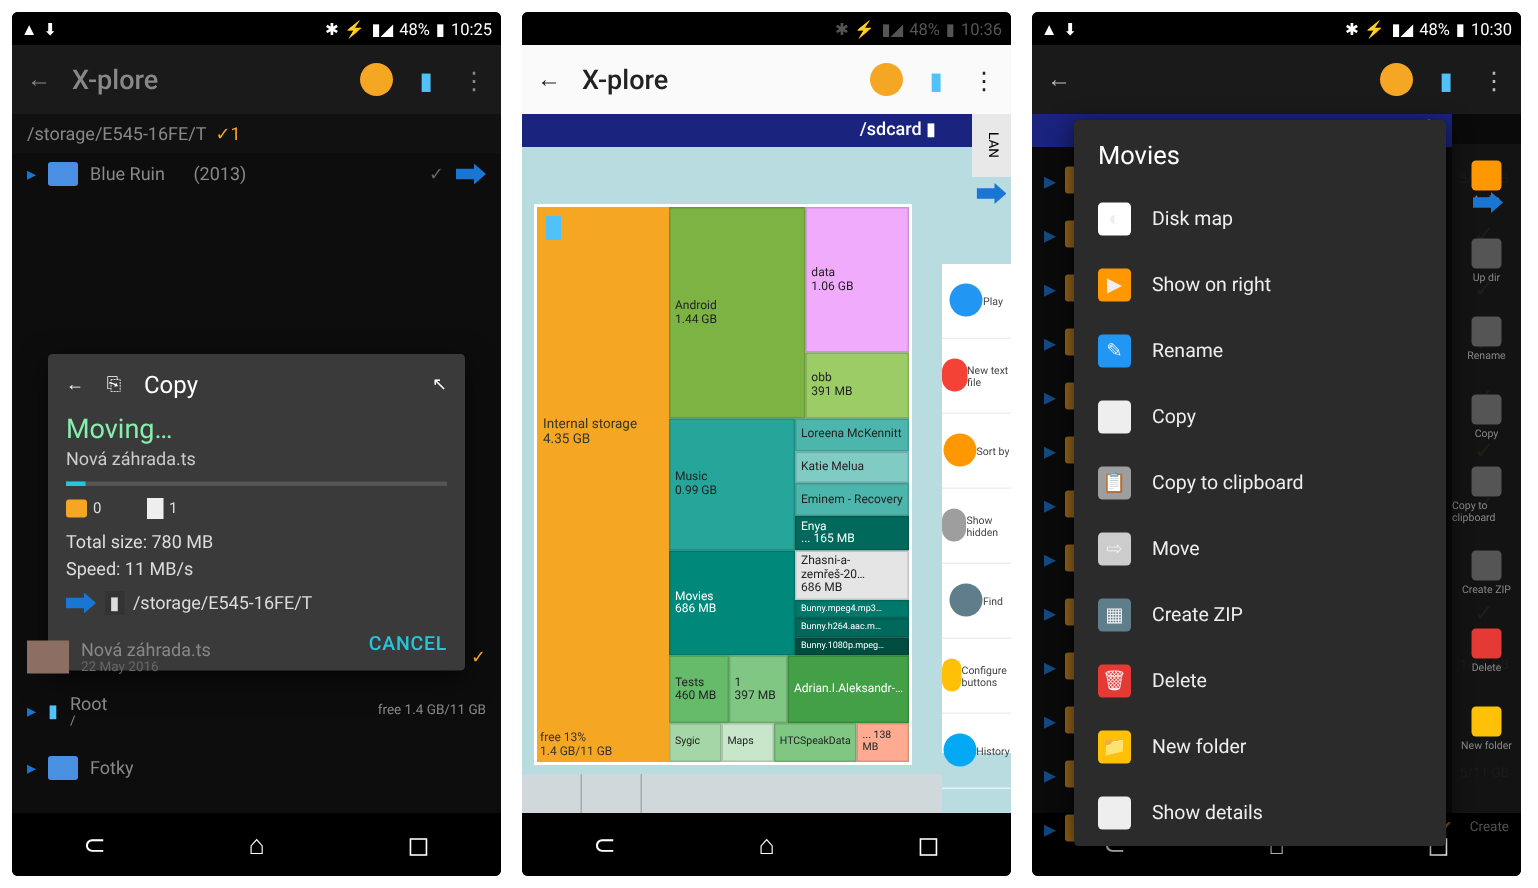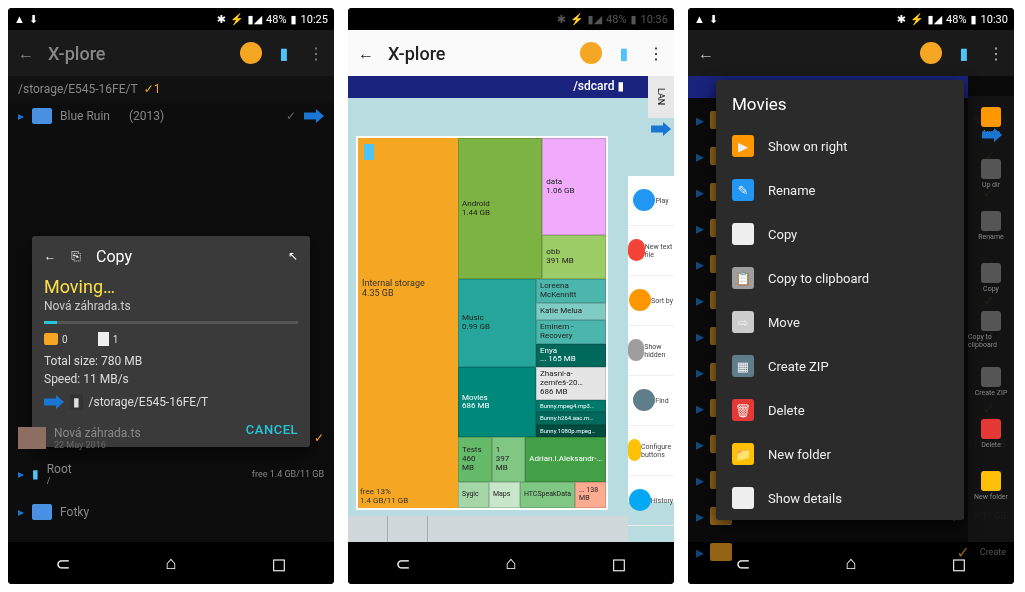--- a/index.html
+++ b/index.html
@@ -17,39 +17,39 @@
 
 
 .p1 .appbar{background:#1a1a1a;color:#888}
 .p1 .content{flex:1;background:#0d0d0d;position:relative;color:#888;font-size:12px}
 .p1 .pathrow{padding:6px 10px;background:rgba(255,255,255,.02);display:flex;align-items:center;gap:6px}
 .p1 .filerow{padding:6px 10px;display:flex;align-items:center;gap:8px}
 .p1 .folder-ico{width:20px;height:16px;background:#4a90e2;border-radius:2px}
 .dialog{position:absolute;left:24px;right:24px;top:160px;background:#3a3a3a;color:#ddd;border-radius:3px;box-shadow:0 6px 20px rgba(0,0,0,.6);padding:10px 12px}
 .dialog-head{display:flex;align-items:center;gap:10px;color:#fff}
 .dialog h3{font-size:16px;font-weight:400}
-.dialog .moving{font-size:18px;margin-top:10px;color:#fde047}
+.dialog .moving{font-size:18px;margin-top:10px;color:#86efac}
 .dialog .fname{font-size:12px;color:#ccc;margin-top:2px}
 .progress{height:3px;background:#555;margin:8px 0;position:relative}
 .progress::after{content:"";position:absolute;left:0;top:0;height:100%;width:5%;background:#26c6da}
 .dialog .counts{display:flex;gap:30px;margin:6px 0}
 .dialog .counts span{display:flex;align-items:center;gap:4px}
 .dialog .stats{font-size:12px;line-height:1.5}
 .dialog .dest{display:flex;align-items:center;gap:6px;margin-top:6px;font-size:12px}
 .dialog .cancel{text-align:right;color:#26c6da;font-weight:500;margin-top:12px;font-size:13px;letter-spacing:.5px}
 .arrow-blue{width:20px;height:14px;background:#1976d2;clip-path:polygon(0 25%,60% 25%,60% 0,100% 50%,60% 100%,60% 75%,0 75%)}
 
 
 .p2 .appbar{background:#fafafa;color:#222}
 .p2 .content{flex:1;background:#b8dce0;position:relative;display:flex}
 .p2 .bluebar{position:absolute;top:0;left:0;right:26px;height:22px;background:#1a237e;color:#fff;text-align:right;font-size:12px;padding:3px 24px 0 0;font-weight:500}
 .p2 .lan{position:absolute;top:0;right:0;width:26px;height:42px;background:#e8e8e8;display:flex;align-items:center;justify-content:center;font-size:9px;writing-mode:vertical-rl}
 .p2 .arrow{position:absolute;top:46px;right:3px}
 .p2 .treemap{position:absolute;left:8px;top:60px;width:252px;bottom:32px;border:2px solid #fff;display:flex}
-.p2 .internal{width:100px;background:#f5a623;color:#333;font-size:9px;padding:140px 4px 4px;position:relative}
+.p2 .internal{width:88px;background:#f5a623;color:#333;font-size:9px;padding:140px 4px 4px;position:relative}
 .p2 .internal .free{position:absolute;bottom:2px;left:2px;font-size:8px;line-height:1.1}
 .p2 .rightcol{flex:1;display:flex;flex-direction:column}
 .p2 .block{border:1px solid rgba(0,0,0,.15);padding:2px 3px;font-size:8px;color:#222;display:flex;flex-direction:column;justify-content:center;line-height:1.1}
 .p2 .brow{display:flex}
 .p2 .sidebar{width:46px;position:absolute;right:0;top:100px;bottom:40px;background:#fff;display:flex;flex-direction:column}
 .p2 .sbtn{flex:0 0 50px;display:flex;align-items:center;justify-content:center;font-size:7px;color:#444;border-bottom:1px solid #eee}
 .p2 .sbtn .sico{width:22px;height:22px;border-radius:11px;margin-bottom:2px}
 .p2 .botbar{position:absolute;bottom:0;left:0;right:46px;height:26px;background:#d0d8db;display:flex}
 .p2 .botbar div{width:40px;border-right:1px solid #aaa}
 
@@ -475,20 +475,24 @@
         <div class="rbtn">
           <div class="rico" style="background:#ffc107;border-radius:3px"></div>
           <span>New folder</span>
         </div>
       </div>
 
     <div class="menu">
       <div class="menu-title">Movies</div>
       <div id="p3menu">
           <div class="mitem">
+            <div class="mico" style="background:#fff">◐</div>
+            <span>Disk map</span>
+          </div>
+          <div class="mitem">
             <div class="mico" style="background:#ff9800">▶</div>
             <span>Show on right</span>
           </div>
           <div class="mitem">
             <div class="mico" style="background:#2196f3">✎</div>
             <span>Rename</span>
           </div>
           <div class="mitem">
             <div class="mico" style="background:#eee">⎘</div>
             <span>Copy</span>

